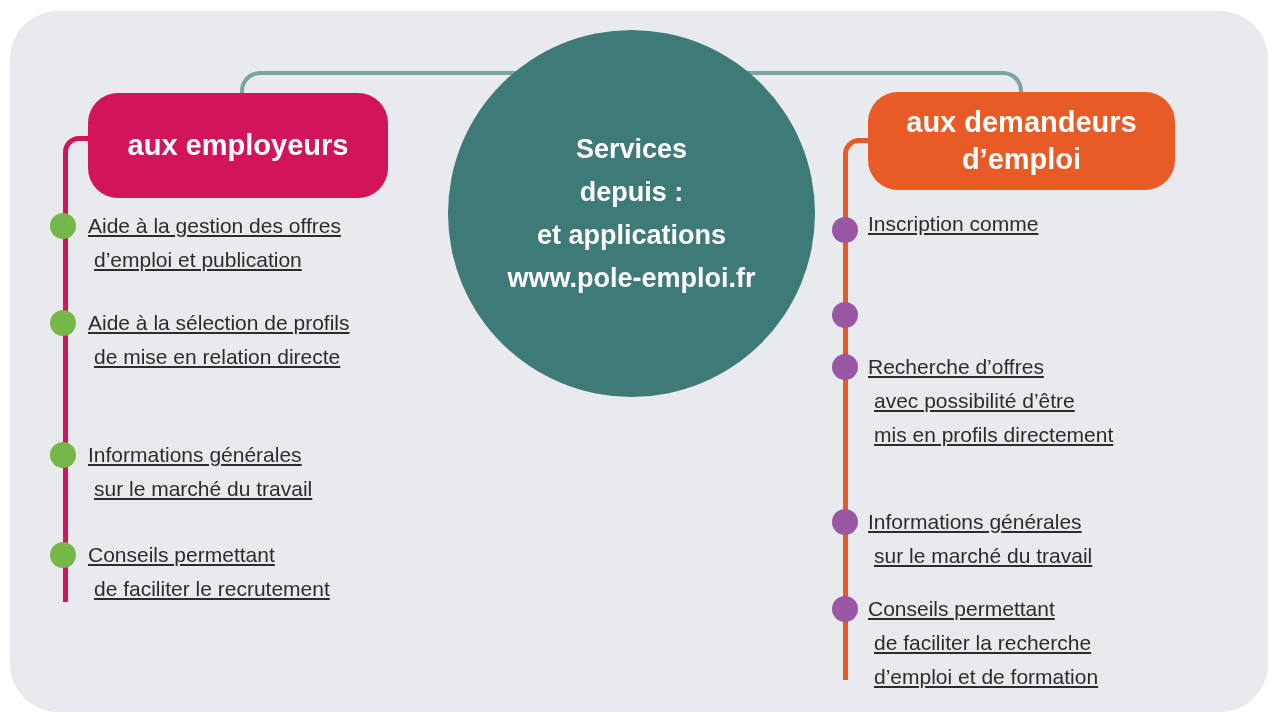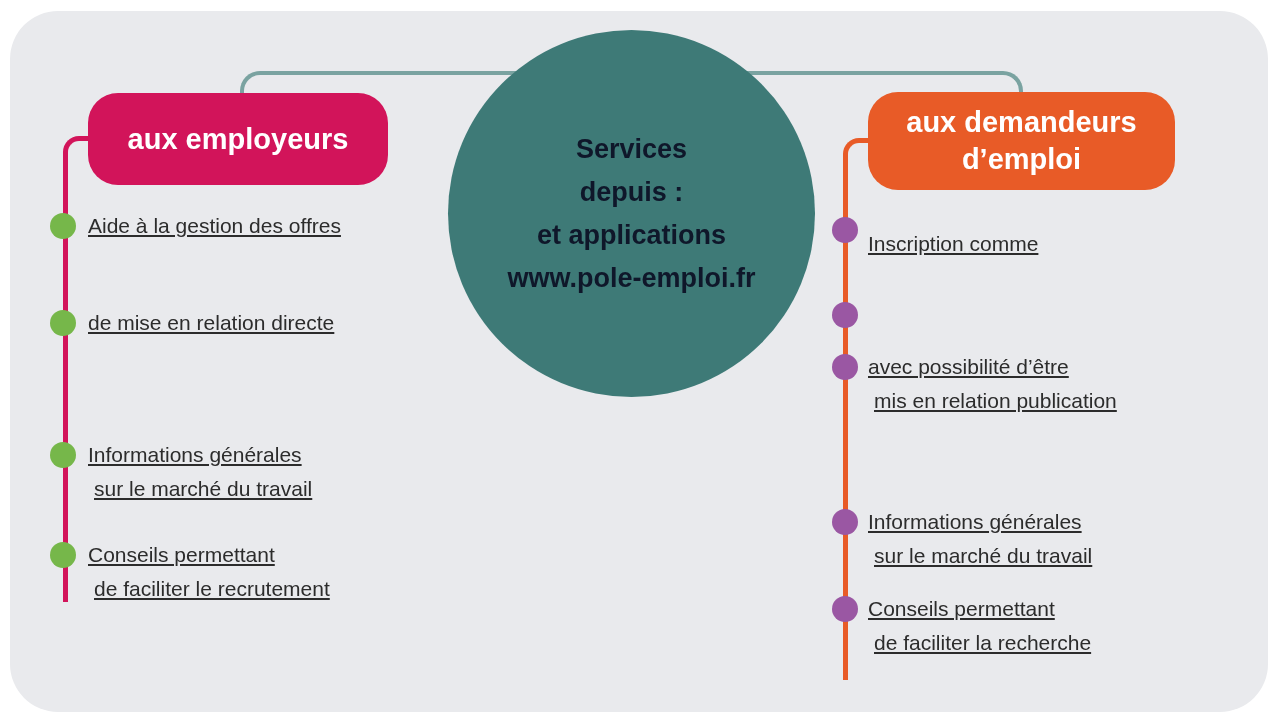--- a/index.html
+++ b/index.html
@@ -8,26 +8,26 @@
   .panel{position:absolute;left:10px;top:11px;width:1258px;height:701px;
          background:#e9eaed;border-radius:48px;}
   
   .bridge{position:absolute;left:240px;top:71px;width:783px;height:26px;
           border:4px solid #7aa3a1;border-bottom:none;
           border-radius:20px 20px 0 0;box-sizing:border-box;z-index:1;}
   
   .circle{position:absolute;left:448px;top:30px;width:367px;height:367px;
           border-radius:50%;background:#3e7a77;z-index:3;
           display:flex;flex-direction:column;align-items:center;justify-content:center;
-          color:#0f172a;font-weight:bold;font-size:27px;line-height:43px;text-align:center;}
+          color:#ffffff;font-weight:bold;font-size:27px;line-height:43px;text-align:center;}
   
   .badge{position:absolute;z-index:2;display:flex;align-items:center;justify-content:center;
          color:#ffffff;font-weight:bold;font-size:29px;line-height:37px;text-align:center;
          border-radius:30px;box-sizing:border-box;padding:0 18px;}
-  .badge.employers{left:88px;top:93px;width:300px;height:92px;background:#d2145a;}
+  .badge.employers{left:88px;top:93px;width:300px;height:105px;background:#d2145a;}
   .badge.jobseekers{left:868px;top:92px;width:307px;height:98px;background:#e85b27;}
   
   .lconn{position:absolute;border-style:solid;border-color:transparent;box-sizing:border-box;z-index:1;
          border-width:5px 0 0 5px;border-top-left-radius:16px;}
   .lconn.pink{left:63px;top:136px;width:26px;height:466px;border-top-color:#d2145a;border-left-color:#d2145a;}
   .lconn.orange{left:843px;top:138px;width:26px;height:542px;border-top-color:#e85b27;border-left-color:#e85b27;}
   
   .dot{position:absolute;width:26px;height:26px;border-radius:50%;z-index:2;}
   .dot.green{background:#76b74a;left:50px;}
   .dot.purple{background:#9a57a3;left:832px;}
@@ -57,47 +57,51 @@
   <div class="badge employers">aux employeurs</div>
   <div class="badge jobseekers">aux demandeurs d’emploi</div>
 
   <div class="dot green" style="top:213px"></div>
   <div class="dot green" style="top:310px"></div>
   <div class="dot green" style="top:442px"></div>
   <div class="dot green" style="top:542px"></div>
 
   <div class="item left" style="top:209px">
     <div>Aide à la gestion des offres</div>
+    <div>d’emploi et publication</div>
   </div>
   <div class="item left" style="top:306px">
+    <div>Aide à la sélection de profils</div>
     <div>de mise en relation directe</div>
   </div>
   <div class="item left" style="top:438px">
     <div>Informations générales</div>
     <div>sur le marché du travail</div>
   </div>
   <div class="item left" style="top:538px">
     <div>Conseils permettant</div>
     <div>de faciliter le recrutement</div>
   </div>
 
   <div class="dot purple" style="top:217px"></div>
   <div class="dot purple" style="top:302px"></div>
   <div class="dot purple" style="top:354px"></div>
   <div class="dot purple" style="top:509px"></div>
   <div class="dot purple" style="top:596px"></div>
 
-  <div class="item right" style="top:227px">
+  <div class="item right" style="top:207px">
     <div>Inscription comme</div>
   </div>
   <div class="item right" style="top:350px">
+    <div>Recherche d’offres</div>
     <div>avec possibilité d’être</div>
-    <div>mis en relation publication</div>
+    <div>mis en profils directement</div>
   </div>
   <div class="item right" style="top:505px">
     <div>Informations générales</div>
     <div>sur le marché du travail</div>
   </div>
   <div class="item right" style="top:592px">
     <div>Conseils permettant</div>
     <div>de faciliter la recherche</div>
+    <div>d’emploi et de formation</div>
   </div>
 </div>
 
 </body></html>

